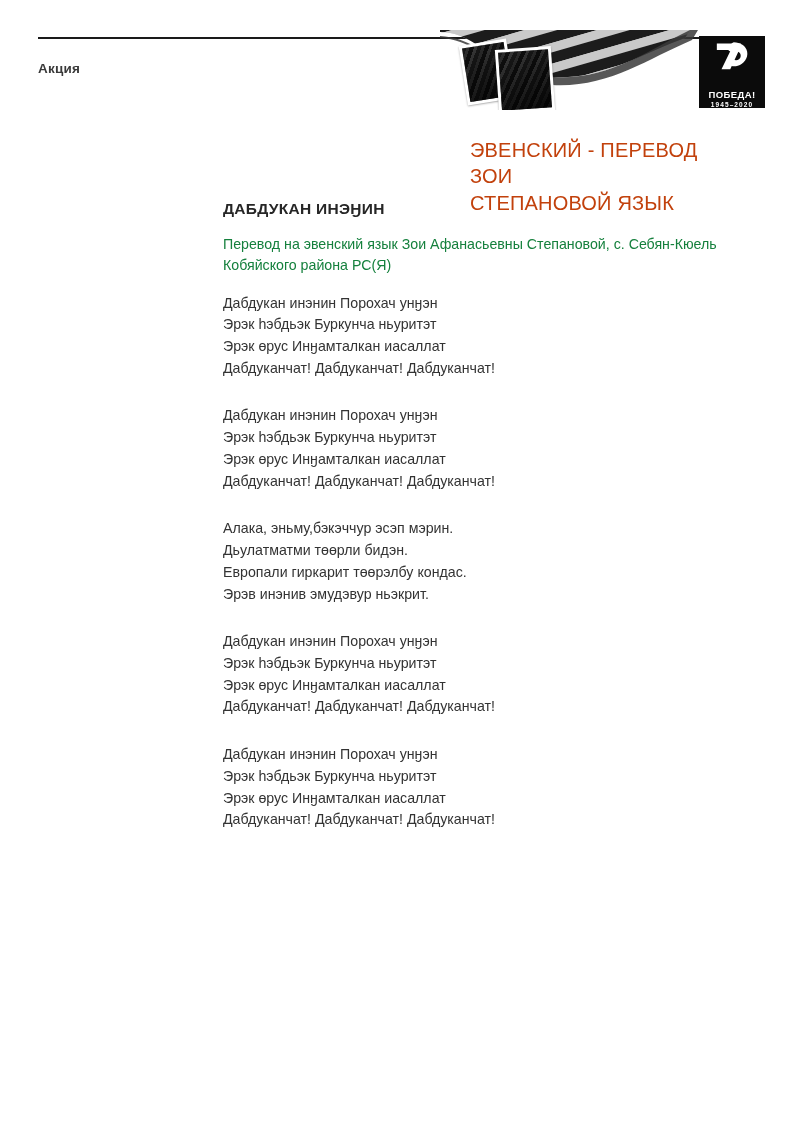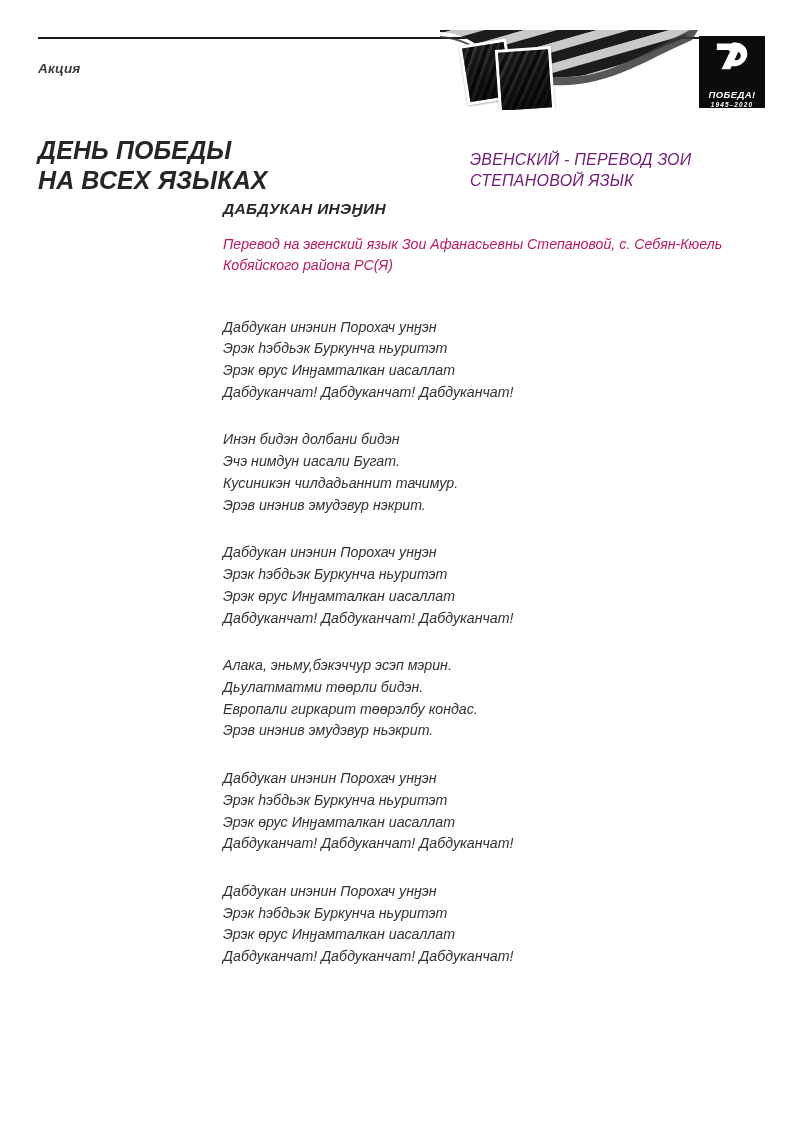--- a/index.html
+++ b/index.html
@@ -13,21 +13,20 @@
     position: relative;
     font-family: "Liberation Sans", sans-serif;
     color: #2b2b2b;
     overflow: hidden;
   }
 
   .page {
     position: absolute;
     inset: 0;
     background: #ffffff;
-    font-style: italic;
   }
 
   
   .header-rule {
     position: absolute;
     left: 38px;
     top: 37px;
     width: 727px;
     height: 2px;
     background: #1a1a1a;
@@ -51,25 +50,25 @@
     font-weight: 700;
     line-height: 1.22;
     letter-spacing: .1px;
     color: #262626;
     white-space: pre-line;
   }
 
   .lang-label {
     position: absolute;
     left: 470px;
-    top: 149px;
+    top: 137px;
     width: 265px;
-    font-size: 16px;
+    font-size: 20px;
     line-height: 1.32;
-    color: #701a75;
+    color: #c2410c;
     letter-spacing: .2px;
     white-space: pre-line;
   }
 
   
   .header-art {
     position: absolute;
     left: 440px;
     top: 30px;
     width: 330px;
@@ -138,44 +137,42 @@
   .song-title {
     font-size: 15.5px;
     font-weight: 700;
     letter-spacing: .3px;
     color: #262626;
     margin: 0 0 16px 0;
   }
   .credit {
     font-size: 14.2px;
     line-height: 1.5;
-    color: #be185d;
-    margin: 0 0 40px 0;
+    color: #15803d;
+    margin: 0 0 16px 0;
     width: 540px;
   }
   .stanza {
     font-size: 14.2px;
     line-height: 1.53;
     color: #333333;
     margin: 0 0 26px 0;
     white-space: pre-line;
   }
   .stanza:last-child { margin-bottom: 0; }
 </style>
 </head>
 <body>
 
 <div class="page">
 
   <div class="header-rule"></div>
 
   <div class="kicker">Акция</div>
 
-  <h1 class="main-title">ДЕНЬ ПОБЕДЫ
-НА ВСЕХ ЯЗЫКАХ</h1>
 
   <div class="lang-label">ЭВЕНСКИЙ - ПЕРЕВОД ЗОИ
 СТЕПАНОВОЙ ЯЗЫК</div>
 
   <div class="header-art">
     <svg class="ribbon-svg" width="330" height="80" viewBox="0 0 330 80">
       <defs>
         <clipPath id="ribClip">
           <path d="M0 2 C 40 2, 55 44, 110 47 C 165 50, 200 24, 245 8 L 250 0 L 0 0 Z"></path>
         </clipPath>
@@ -221,24 +218,20 @@
     <div class="badge-years">1945–2020</div>
   </div>
 
   <div class="content">
     <h2 class="song-title">ДАБДУКАН ИНЭӇИН</h2>
     <p class="credit">Перевод на эвенский язык Зои Афанасьевны Степановой, с. Себян-Кюель Кобяйского района РС(Я)</p>
     <p class="stanza">Дабдукан инэнин Порохач унӈэн
 Эрэк һэбдьэк Буркунча ньуритэт
 Эрэк өрус Инӈамталкан иасаллат
 Дабдуканчат! Дабдуканчат! Дабдуканчат!</p>
-    <p class="stanza">Инэн бидэн долбани бидэн
-Эчэ нимдун иасали Бугат.
-Кусиникэн чилдадьаннит тачимур.
-Эрэв инэнив эмудэвур нэкрит.</p>
     <p class="stanza">Дабдукан инэнин Порохач унӈэн
 Эрэк һэбдьэк Буркунча ньуритэт
 Эрэк өрус Инӈамталкан иасаллат
 Дабдуканчат! Дабдуканчат! Дабдуканчат!</p>
     <p class="stanza">Алака, эньму,бэкэччур эсэп мэрин.
 Дьулатматми төөрли бидэн.
 Европали гиркарит төөрэлбу кондас.
 Эрэв инэнив эмудэвур ньэкрит.</p>
     <p class="stanza">Дабдукан инэнин Порохач унӈэн
 Эрэк һэбдьэк Буркунча ньуритэт

